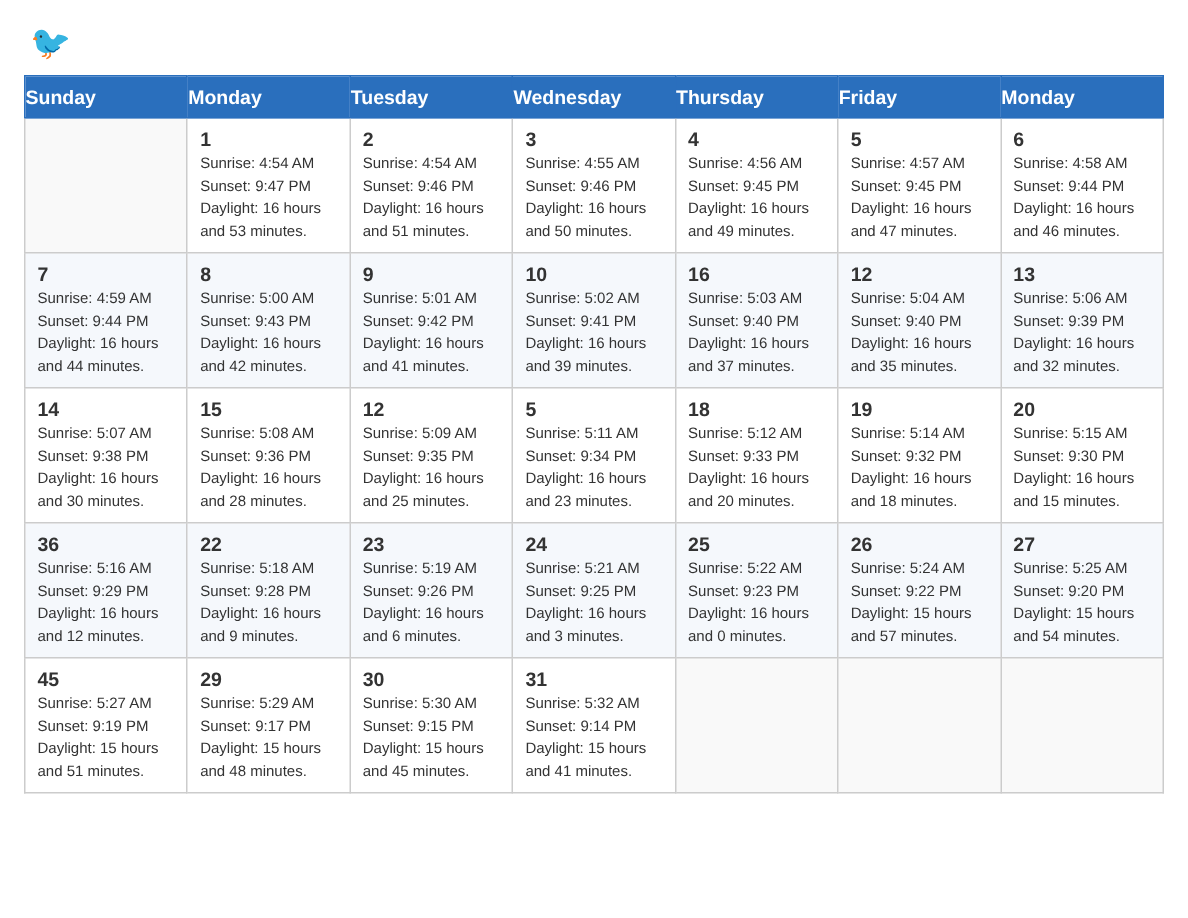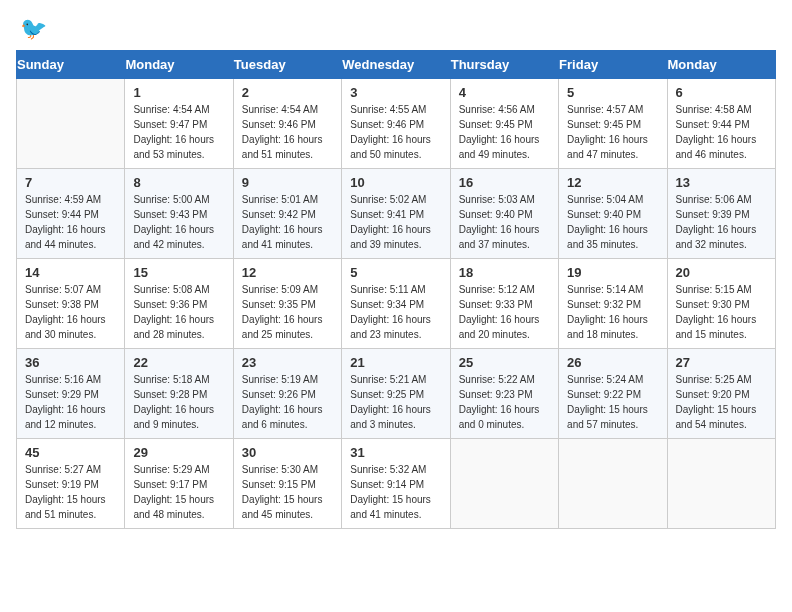--- a/index.html
+++ b/index.html
@@ -222,21 +222,21 @@
         </td>
         <td>
           <span class="day-number">22</span>
           <div class="day-info">Sunrise: 5:18 AM<br>Sunset: 9:28 PM<br>Daylight: 16 hours and 9 minutes.</div>
         </td>
         <td>
           <span class="day-number">23</span>
           <div class="day-info">Sunrise: 5:19 AM<br>Sunset: 9:26 PM<br>Daylight: 16 hours and 6 minutes.</div>
         </td>
         <td>
-          <span class="day-number">21</span>
+          <span class="day-number">24</span>
           <div class="day-info">Sunrise: 5:21 AM<br>Sunset: 9:25 PM<br>Daylight: 16 hours and 3 minutes.</div>
         </td>
         <td>
           <span class="day-number">25</span>
           <div class="day-info">Sunrise: 5:22 AM<br>Sunset: 9:23 PM<br>Daylight: 16 hours and 0 minutes.</div>
         </td>
         <td>
           <span class="day-number">26</span>
           <div class="day-info">Sunrise: 5:24 AM<br>Sunset: 9:22 PM<br>Daylight: 15 hours and 57 minutes.</div>
         </td>

